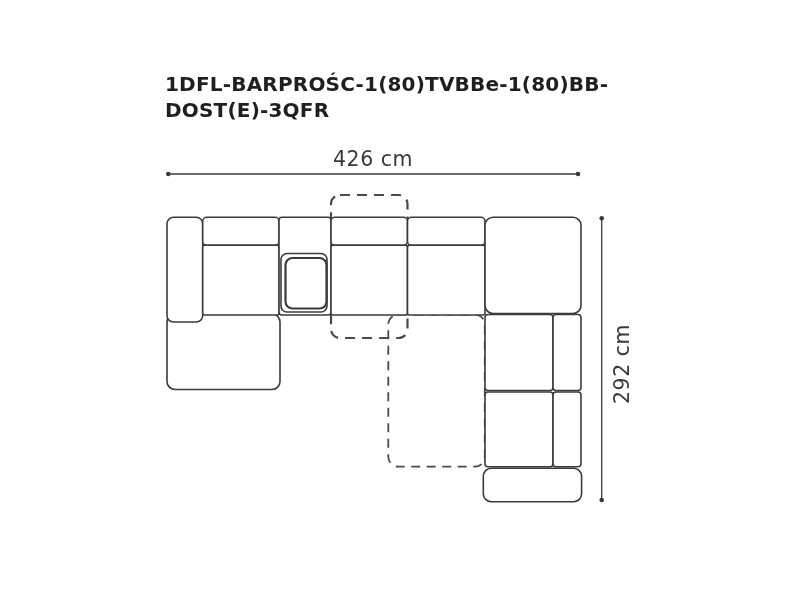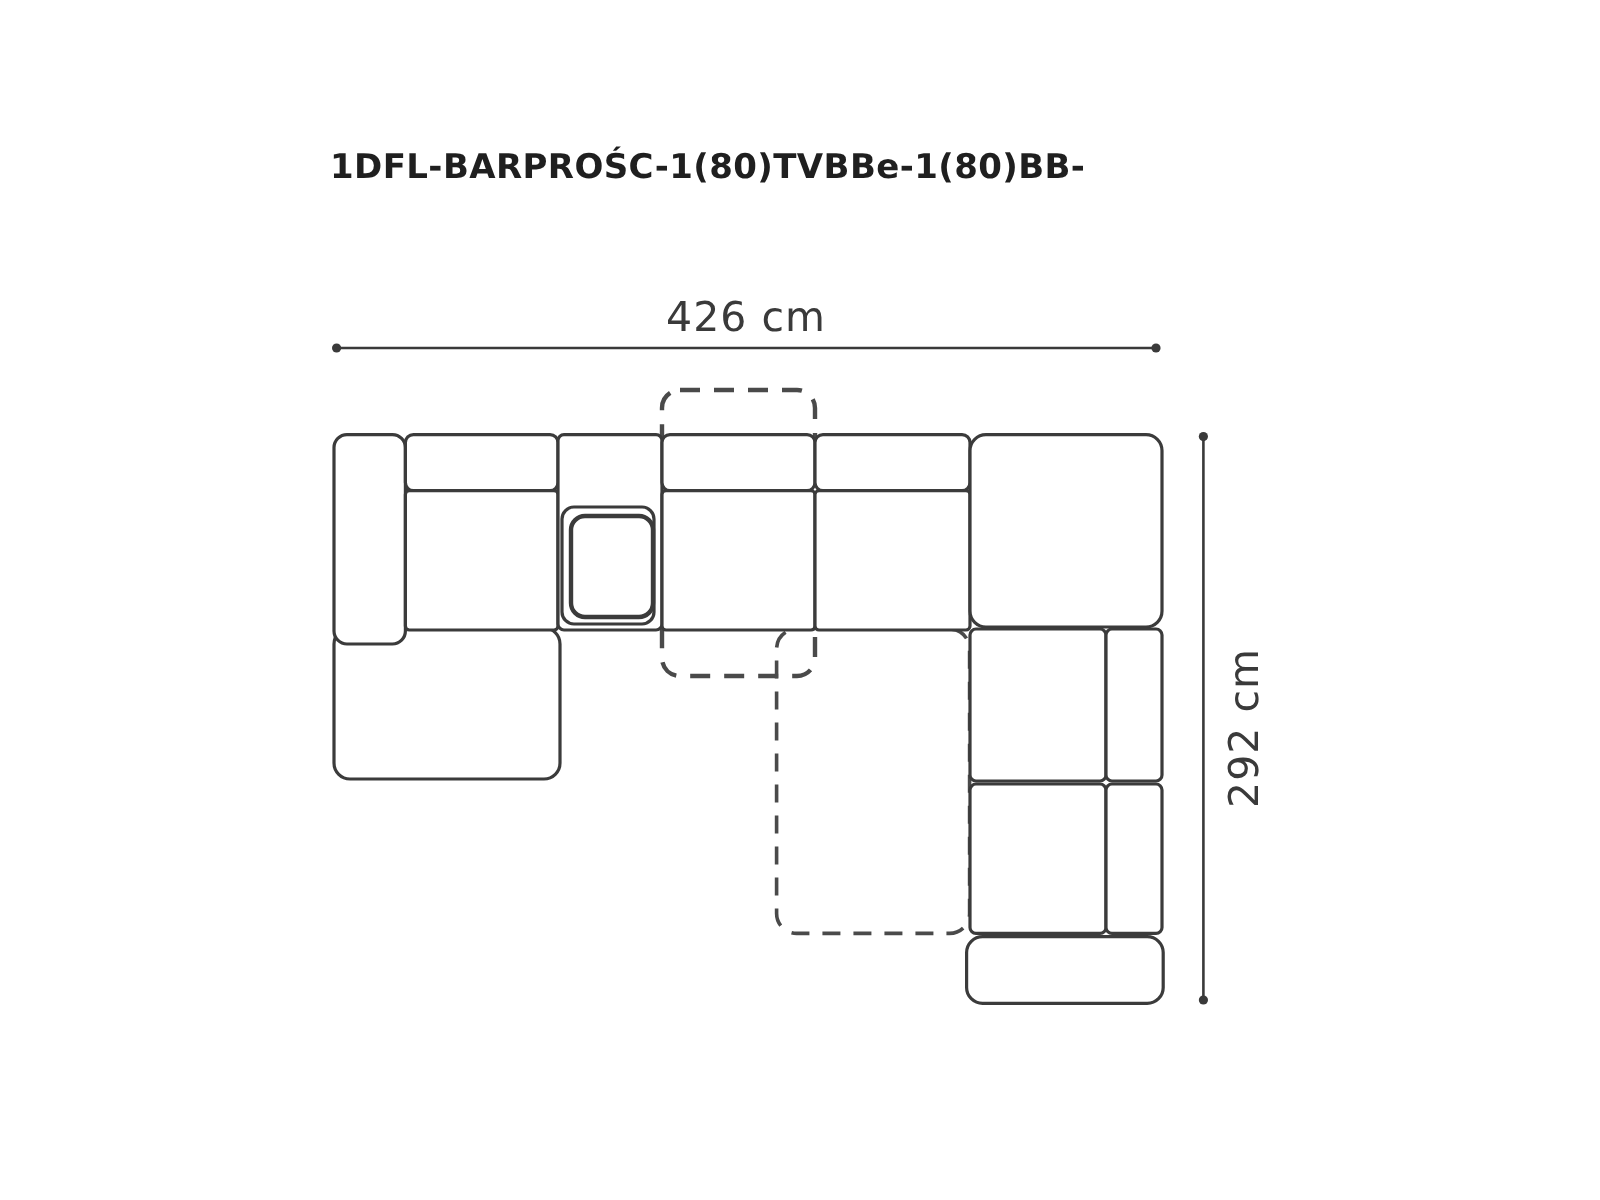--- a/index.html
+++ b/index.html
@@ -15,21 +15,21 @@
     overflow: hidden;
     font-family: "DejaVu Sans", sans-serif;
   }
   .title {
     position: absolute;
     left: 165px;
     top: 72px;
     width: 480px;
     font-family: "DejaVu Sans", sans-serif;
     font-weight: bold;
-    font-size: 17px;
+    font-size: 20px;
     line-height: 25.5px;
     letter-spacing: 0.2px;
     color: var(--title-text, #1f1f1f);
   }
   .diagram-svg {
     position: absolute;
     left: 0;
     top: 0;
   }
   .module {
@@ -73,20 +73,21 @@
     fill: var(--dimension-text, #3a3a3a);
   }
 </style>
 </head>
 <body>
 
 <div class="stage">
 
   <div class="title">
     <div>1DFL-BARPROŚC-1(80)TVBBe-1(80)BB-</div>
+    <div>DOST(E)-3QFR</div>
   </div>
 
   <svg class="diagram-svg" width="800" height="600" viewBox="0 0 800 600">
 
     <g>
       <rect class="dashed-a" x="331" y="195" width="76.5" height="143" rx="9"></rect>
       <rect class="dashed-b" x="388.3" y="314.5" width="96.5" height="152.2" rx="10"></rect>
     </g>
 
     <g>

